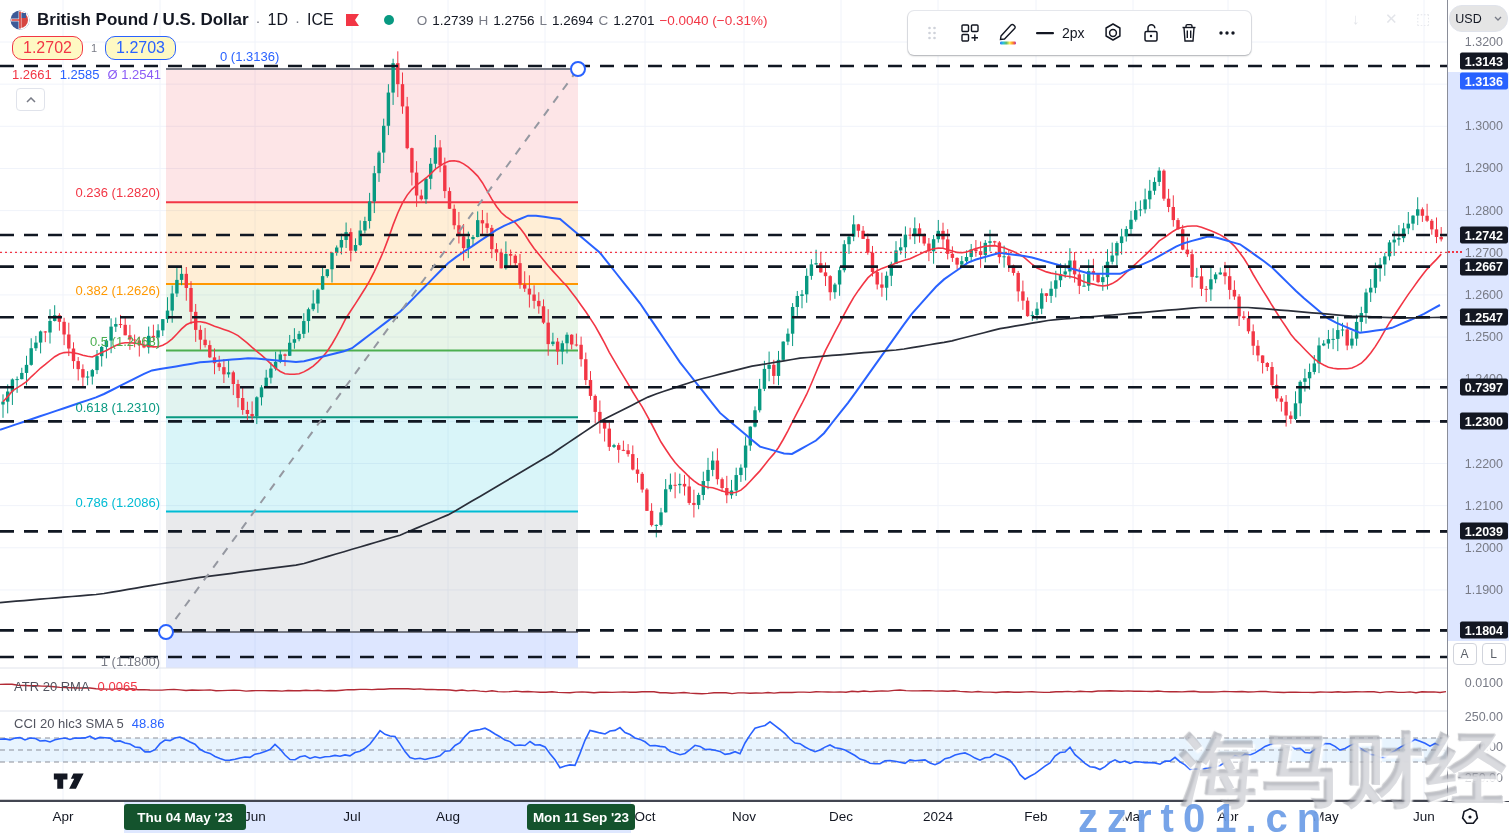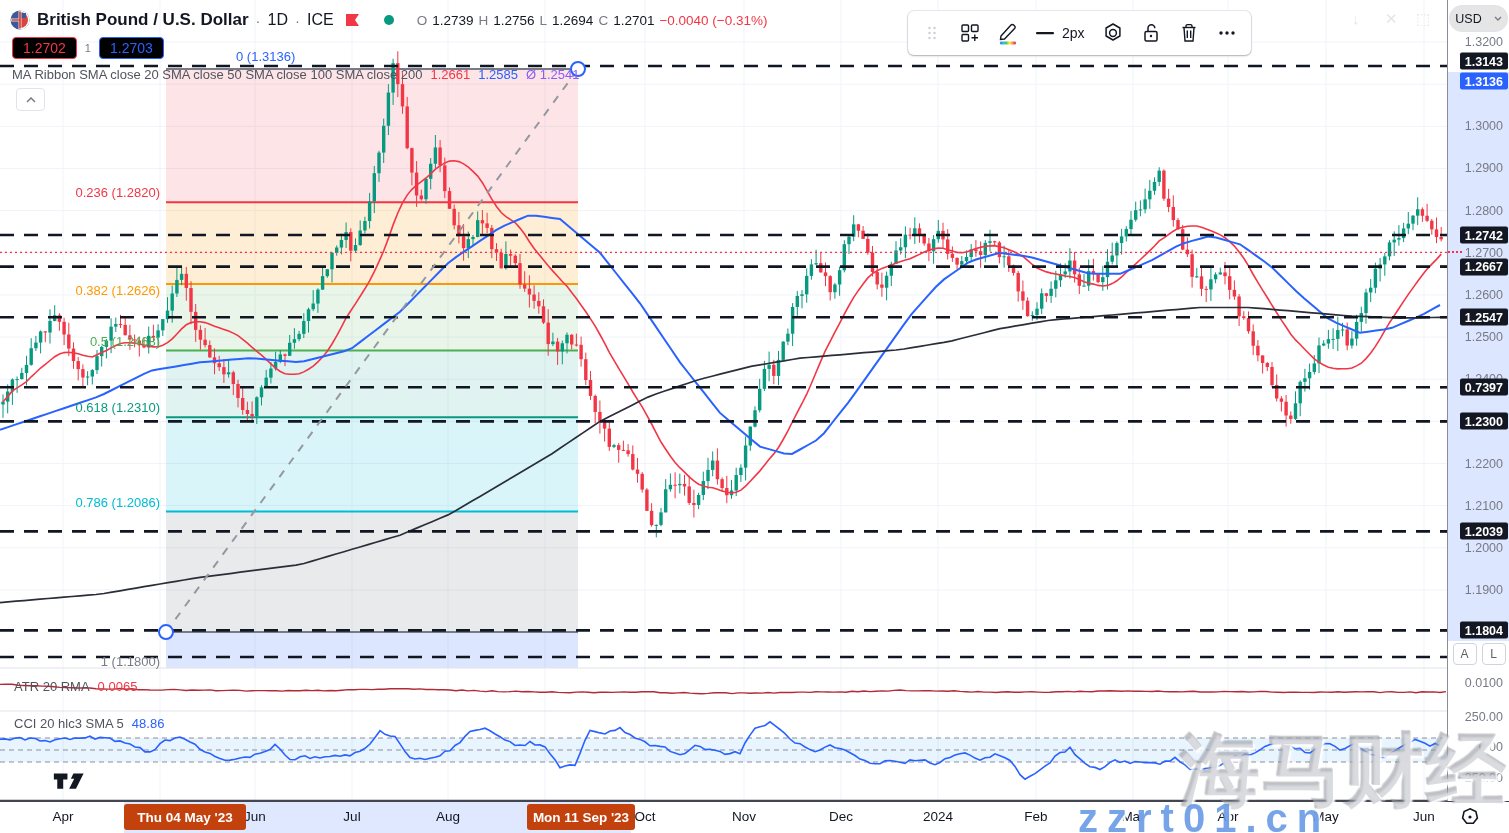--- a/index.html
+++ b/index.html
@@ -9,21 +9,21 @@
   
   .hdr-row1{left:10px;top:7px;height:26px;display:flex;align-items:center;gap:7px;z-index:20;color:#131722;}
   .hdr-title{font-size:17px;font-weight:700;color:#131722;}
   .hdr-sep{color:#787b86;font-size:15px;}
   .hdr-sub{font-size:16px;color:#131722;}
   .ohlc{display:flex;align-items:center;gap:5px;font-size:13.5px;margin-left:14px;}
   .ohlc .lbl{color:#787b86;}
   .ohlc .val{color:#131722;}
   .ohlc .chg{color:#f23645;}
   .hdr-row2{left:12px;top:35px;height:26px;display:flex;align-items:center;gap:8px;z-index:20;}
-  .quote-box{border:1px solid;border-radius:4px;font-size:14px;padding:2px 10px;background:#000000;}
+  .quote-box{border:1px solid;border-radius:10px;font-size:16px;padding:2px 10px;background:#fef9c3;}
   .quote-bid{border-color:#f23645;color:#f23645;}
   .quote-ask{border-color:#2962ff;color:#2962ff;}
   .spread{font-size:11px;color:#787b86;}
   .ma-row{left:12px;top:67px;display:flex;align-items:center;gap:8px;font-size:13px;color:#51535e;z-index:20;white-space:nowrap;}
   .ma-row .v-red{color:#f23645;}
   .ma-row .v-blue{color:#2962ff;}
   .ma-row .v-dark{color:#8b5cf6;}
   .collapse-btn{left:16px;top:88px;width:27px;height:21px;border:1px solid #e0e3eb;border-radius:4px;background:#fff;display:flex;align-items:center;justify-content:center;z-index:20;cursor:pointer;}
   
   .pane-label{display:flex;gap:8px;font-size:13px;color:#51535e;z-index:20;white-space:nowrap;}
@@ -41,21 +41,21 @@
   .al-btn{width:22px;height:20px;border:1px solid #d1d4dc;border-radius:4px;background:#fff;color:#5b6069;font-size:12px;display:flex;align-items:center;justify-content:center;cursor:pointer;}
   .usd-btn{left:1449px;top:5px;width:57px;height:25px;border:1px solid #e0e3eb;border-radius:13px;background:#e5e5e5;display:flex;align-items:center;justify-content:center;gap:12px;font-size:12.5px;color:#131722;z-index:22;cursor:pointer;}
   
   .tbar{left:908px;top:11px;height:44px;background:#fff;border-radius:6px;box-shadow:0 1px 2px rgba(0,0,0,.25),0 0 0 1px #e8eaef;display:flex;align-items:center;padding:0 6px;gap:2px;z-index:30;}
   .titem{width:36px;height:36px;display:flex;flex-direction:column;align-items:center;justify-content:center;border-radius:4px;cursor:pointer;}
   .t2px{font-size:14px;color:#131722;margin-left:2px;}
   .tline{display:flex;align-items:center;gap:6px;padding:0 8px;cursor:pointer;}
   
   #time-axis{left:0;top:802px;width:1509px;height:31px;background:#fff;z-index:10;cursor:ew-resize;}
   .mon{position:absolute;top:7px;transform:translateX(-50%);font-size:13.5px;color:#131722;}
-  .t-badge{position:absolute;top:2px;height:26px;background:#c2410c;color:#fff;font-size:13.5px;font-weight:700;border-radius:3px;display:flex;align-items:center;justify-content:center;z-index:3;}
+  .t-badge{position:absolute;top:2px;height:26px;background:#14532d;color:#fff;font-size:13.5px;font-weight:700;border-radius:3px;display:flex;align-items:center;justify-content:center;z-index:3;}
   .t-hl{position:absolute;top:0;height:31px;background:rgba(41,98,255,0.15);}
   
   .ghost-ic{color:#e3e5ea;font-size:15px;z-index:9;}
   
   .wm-cjk{left:1180px;top:718px;font-size:80px;font-weight:700;letter-spacing:2px;color:rgba(175,178,186,0.45);text-shadow:2px 3px 2px rgba(255,255,255,0.95),-1px -1px 1px rgba(110,112,120,0.35);z-index:40;pointer-events:none;}
   .wm-site{left:1078px;top:796px;font-size:40px;font-weight:700;letter-spacing:9px;color:rgba(95,148,228,0.85);text-shadow:2px 2px 1px rgba(255,255,255,0.9);z-index:41;pointer-events:none;}
   .corner-gear{left:1458px;top:806px;width:24px;height:22px;z-index:42;display:flex;align-items:center;justify-content:center;cursor:pointer;}
 </style>
 </head>
 <body>
@@ -798,21 +798,20 @@
   </div>
 </div>
 
 <div class="abs hdr-row2">
   <div class="quote-box quote-bid">1.2702</div>
   <span class="spread">1</span>
   <div class="quote-box quote-ask">1.2703</div>
 </div>
 
 <div class="abs ma-row">
-  <span>MA Ribbon SMA close 20 SMA close 50 SMA close 100 SMA close 200</span>
   <span class="v-red">1.2661</span>
   <span class="v-blue">1.2585</span>
   <span class="v-dark">Ø 1.2541</span>
 </div>
 
 <div class="abs collapse-btn">
   <svg width="10" height="6" viewBox="0 0 10 6">
       <polyline points="1,5 5,1 9,5" fill="none" stroke="#787b86" stroke-width="1.5"></polyline>
     </svg>
 </div>
@@ -964,21 +963,21 @@
     <div class="mon" style="left: 1036px;">Feb</div>
     <div class="mon" style="left: 1133px;">Mar</div>
     <div class="mon" style="left: 1228px;">Apr</div>
     <div class="mon" style="left: 1326px;">May</div>
     <div class="mon" style="left: 1424px;">Jun</div>
     <div class="t-badge" style="left: 124px; width: 122px;">Thu 04 May '23</div>
     <div class="t-badge" style="left: 527px; width: 108px;">Mon 11 Sep '23</div>
   </div>
 
 <div class="abs" id="fib-labels" style="left:0;top:0;z-index:12;">
-    <div class="fib-label" style="left: 236px; top: 56px; width: auto; text-align: left; color: rgb(41, 98, 255);">0 (1.3136)</div>
+    <div class="fib-label" style="left: 220px; top: 56px; width: auto; text-align: left; color: rgb(41, 98, 255);">0 (1.3136)</div>
     <div class="fib-label" style="left: 8px; top: 192.17px; color: rgb(242, 54, 69);">0.236 (1.2820)</div>
     <div class="fib-label" style="left: 8px; top: 290px; color: rgb(255, 152, 0);">0.382 (1.2626)</div>
     <div class="fib-label" style="left: 8px; top: 340.538px; color: rgb(76, 175, 80);">0.5 (1.2468)</div>
     <div class="fib-label" style="left: 8px; top: 407.135px; color: rgb(8, 153, 129);">0.618 (1.2310)</div>
     <div class="fib-label" style="left: 8px; top: 501.551px; color: rgb(0, 188, 212);">0.786 (1.2086)</div>
     <div class="fib-label" style="left: 8px; top: 622.1px; color: rgb(120, 123, 134); margin-top: 39px;">1 (1.1800)</div>
   </div>
 
 <svg class="abs" style="left:53px;top:771px;z-index:20;cursor:pointer;" width="46" height="24" viewBox="0 0 46 24">
   <path d="M1,3 h16 v7 h-5 v11 h-7 v-11 h-4 z" fill="#131722" transform="scale(0.85)"></path>

